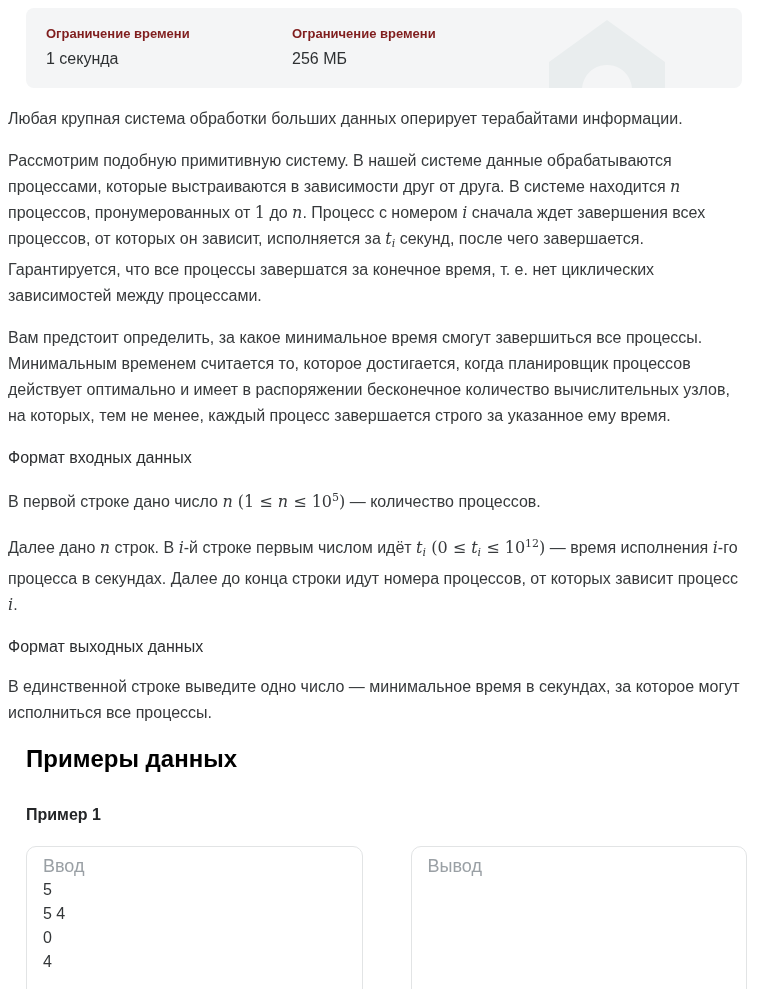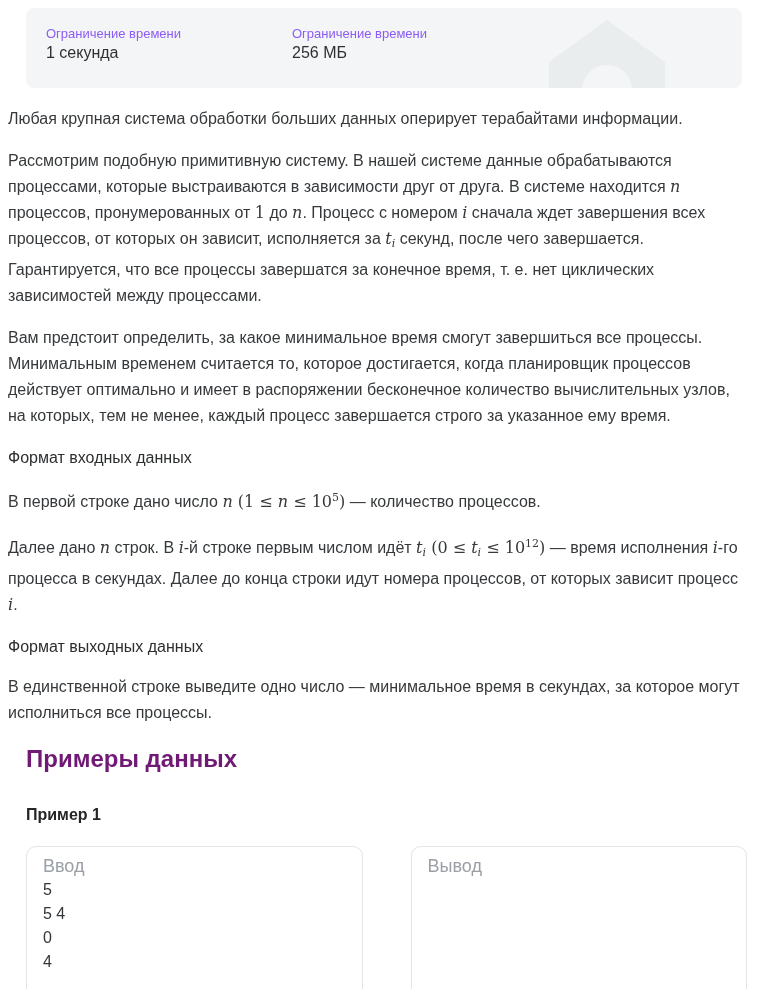--- a/index.html
+++ b/index.html
@@ -19,39 +19,39 @@
     margin: 8px 26px 0 26px;
     height: 80px;
     background: #f4f5f6;
     border-radius: 8px;
     overflow: hidden;
     box-sizing: border-box;
     display: flex;
     padding: 18px 0 0 20px;
   }
   .limit-col { width: 246px; position: relative; z-index: 1; }
-  .limit-label { font-size: 13px; line-height: 16px; color: #8b5cf6; }
-  .limit-value { font-size: 16px; line-height: 21px; color: #2e3133; }
+  .limit-label { font-size: 13px; line-height: 16px; color: #7f1d1d; font-weight: bold; }
+  .limit-value { font-size: 16px; line-height: 21px; color: #2e3133; margin-top: 6px; }
   .watermark-svg { position: absolute; left: 0; top: 0; z-index: 0; }
 
   
   .statement { margin: 18px 26px 0 8px; font-size: 16px; }
   .statement p { margin: 0 0 16px 0; line-height: 26px; }
   .fmt-heading {
     font-weight: normal; font-size: 16px; line-height: 26px;
     color: #2c2e30; margin: 6px 0 14px 0;
   }
   .math-it  { font-family: "DejaVu Serif", serif; font-style: italic; font-size: 16px; }
   .math-rm  { font-family: "DejaVu Serif", serif; font-size: 16px; }
   .math-sub { font-family: "DejaVu Serif", serif; font-style: italic; font-size: 11px; vertical-align: -3px; }
   .math-sup { font-family: "DejaVu Serif", serif; font-size: 11px; vertical-align: 6px; }
 
   
   .samples-title {
-    font-size: 24px; line-height: 30px; font-weight: bold; color: #701a75;
+    font-size: 24px; line-height: 30px; font-weight: bold; color: #000000;
     margin: 18px 26px 11px 26px;
   }
   .example-title {
     font-size: 16px; line-height: 22px; font-weight: bold; color: #242628;
     margin: 30px 26px 0 26px;
   }
   .samples-grid {
     display: grid;
     grid-template-columns: 1fr 1fr;
     gap: 48px;

